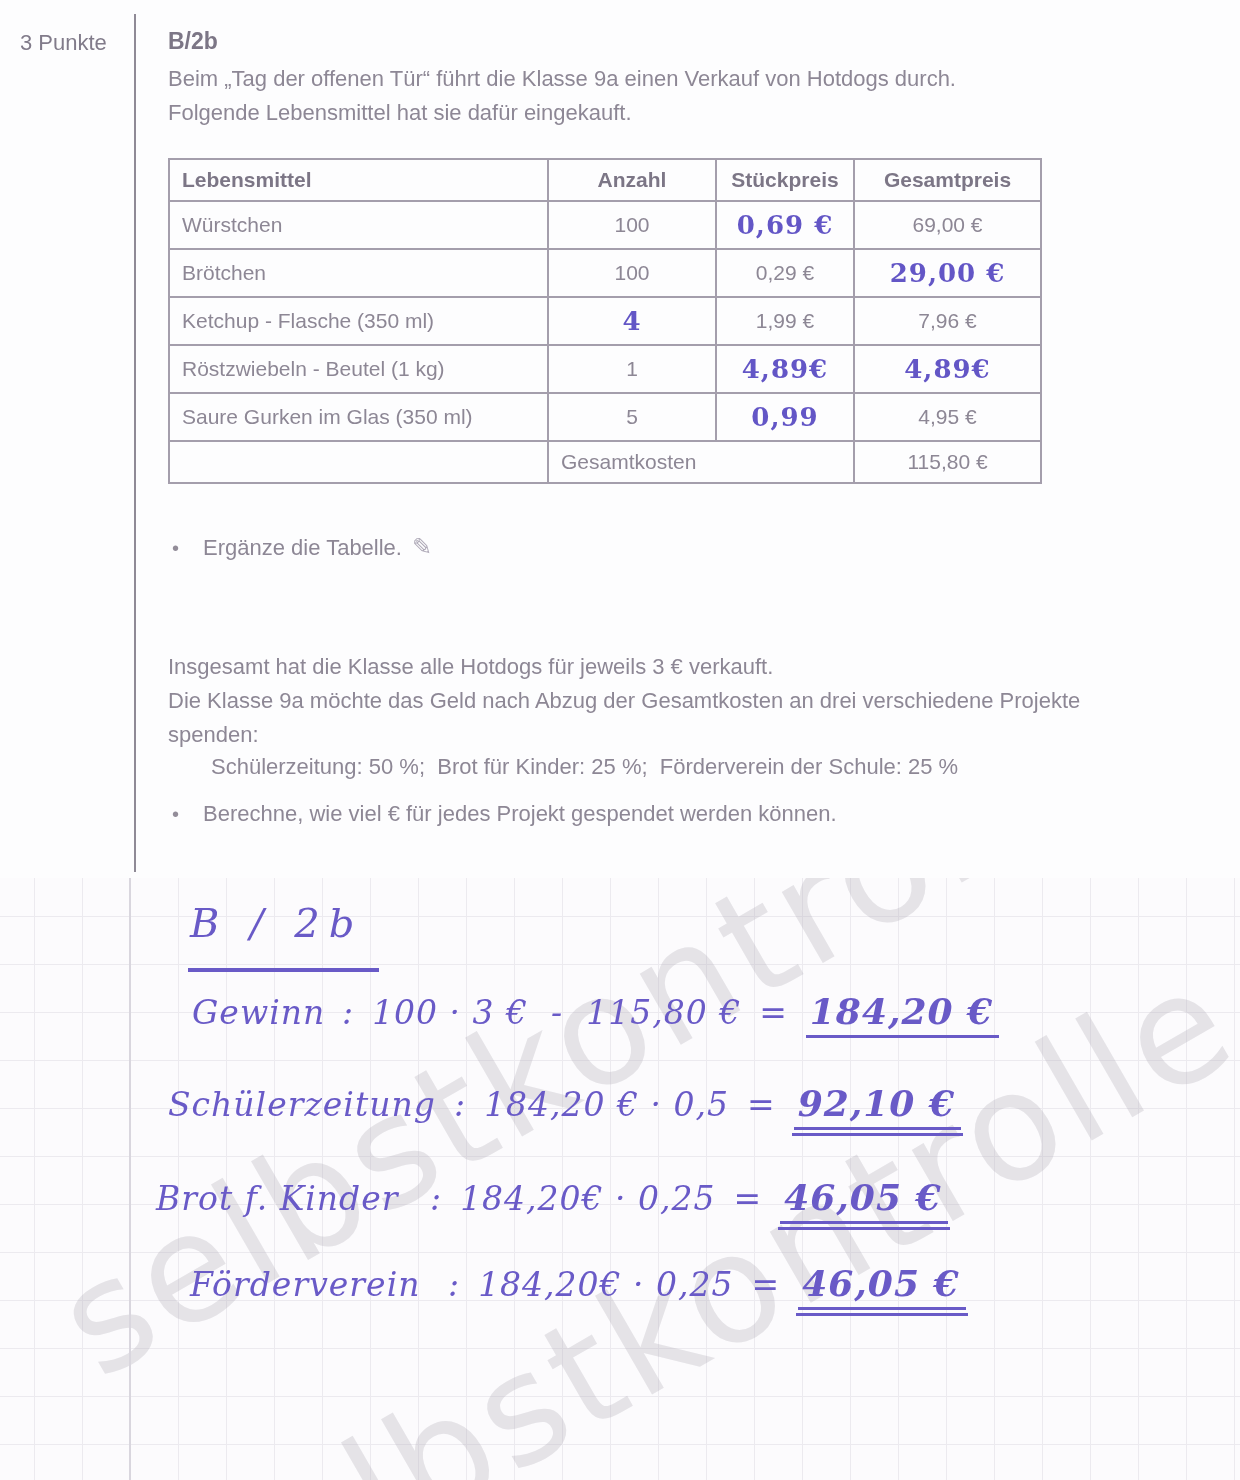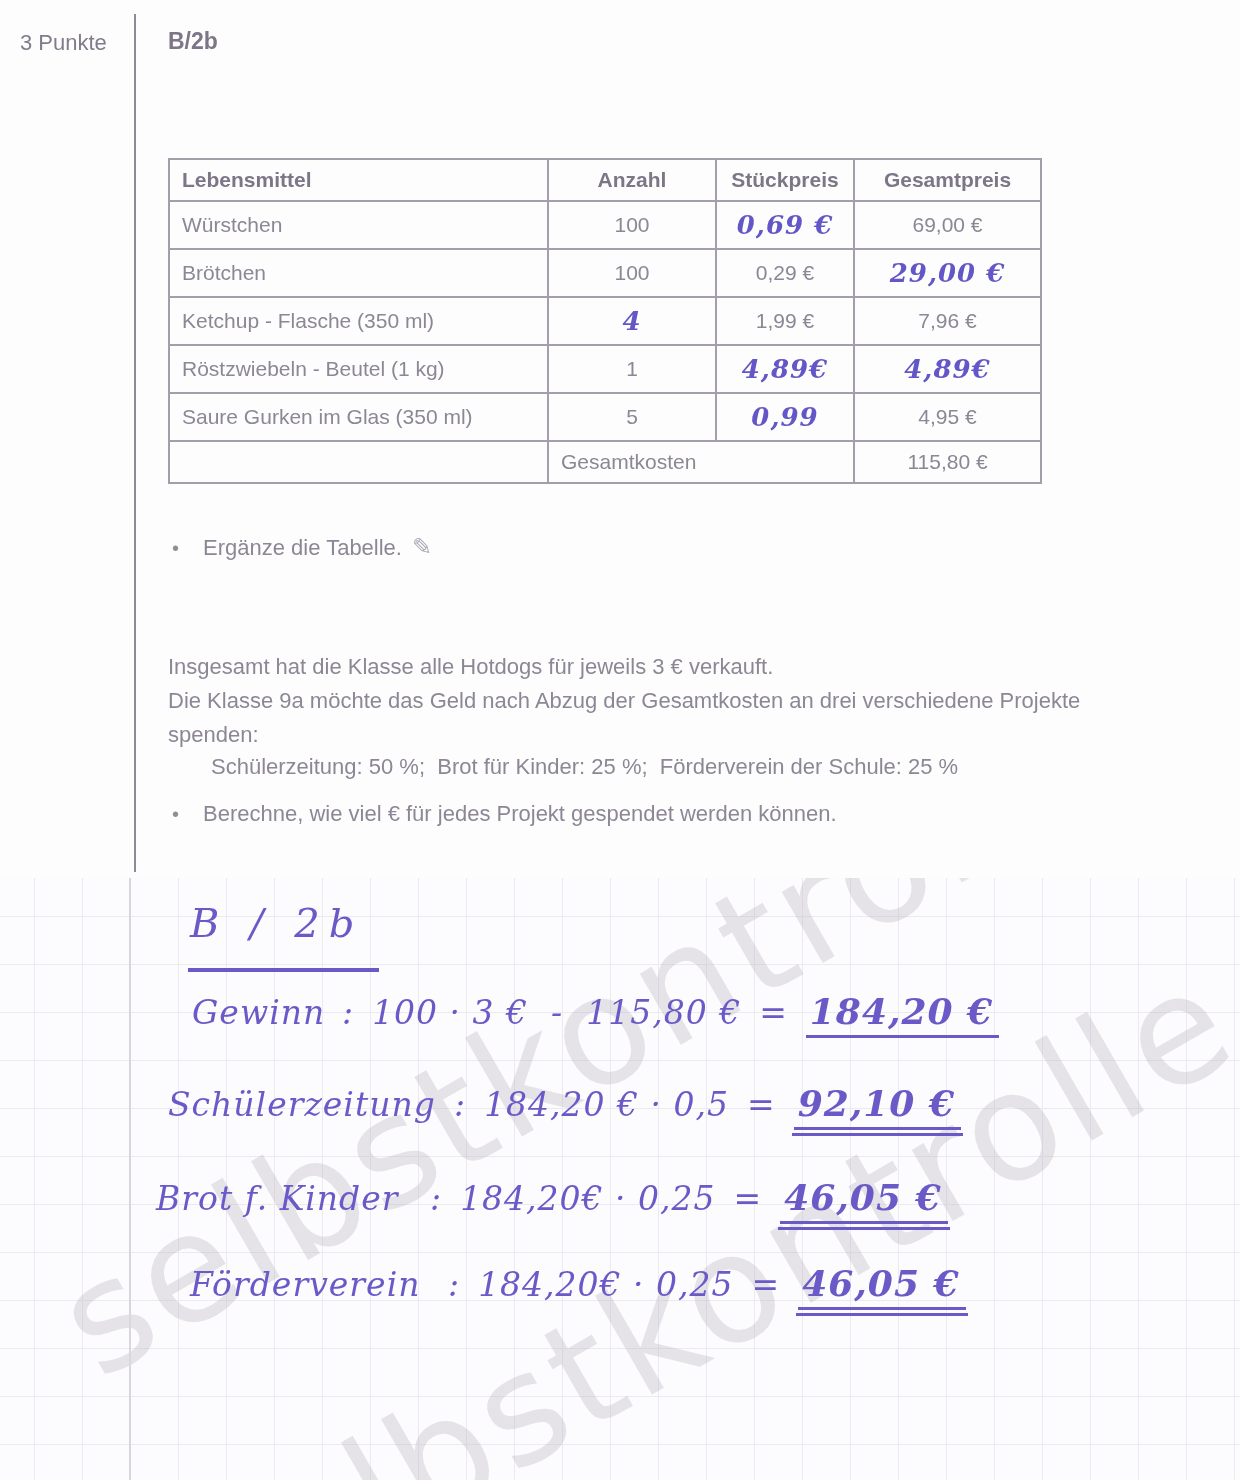--- a/index.html
+++ b/index.html
@@ -51,21 +51,20 @@
     height: 34px;
     padding: 0 12px;
     text-align: left;
     overflow: hidden;
     white-space: nowrap;
   }
   table.food th { font-weight: bold; color: #7c7686; }
   table.food th.center, table.food td.center { text-align: center; padding: 8px 4px; }
   td.hand {
     font-family: "DejaVu Serif", serif;
-    font-style: italic;
     font-weight: bold;
     color: #6356c6;
     font-size: 26px;
     letter-spacing: 1px;
     border-radius: 17px;
   }
   td.no-border { border: none; background: transparent; }
 
   .bullet-line {
     position: absolute; left: 172px;
@@ -150,20 +149,24 @@
 </head>
 <body>
 
 <div id="app">
 
   <div class="printed">
     <div class="points">3 Punkte</div>
     <div class="vrule"></div>
     <div class="task-id">B/2b</div>
 
+    <div class="intro">
+      <div>Beim „Tag der offenen Tür“ führt die Klasse 9a einen Verkauf von Hotdogs durch.</div>
+      <div>Folgende Lebensmittel hat sie dafür eingekauft.</div>
+    </div>
 
     <table class="food">
       <colgroup>
         <col style="width:379px">
           <col style="width:168px">
           <col style="width:138px">
           <col style="width:187px">
       </colgroup>
       <thead>
           <tr>

